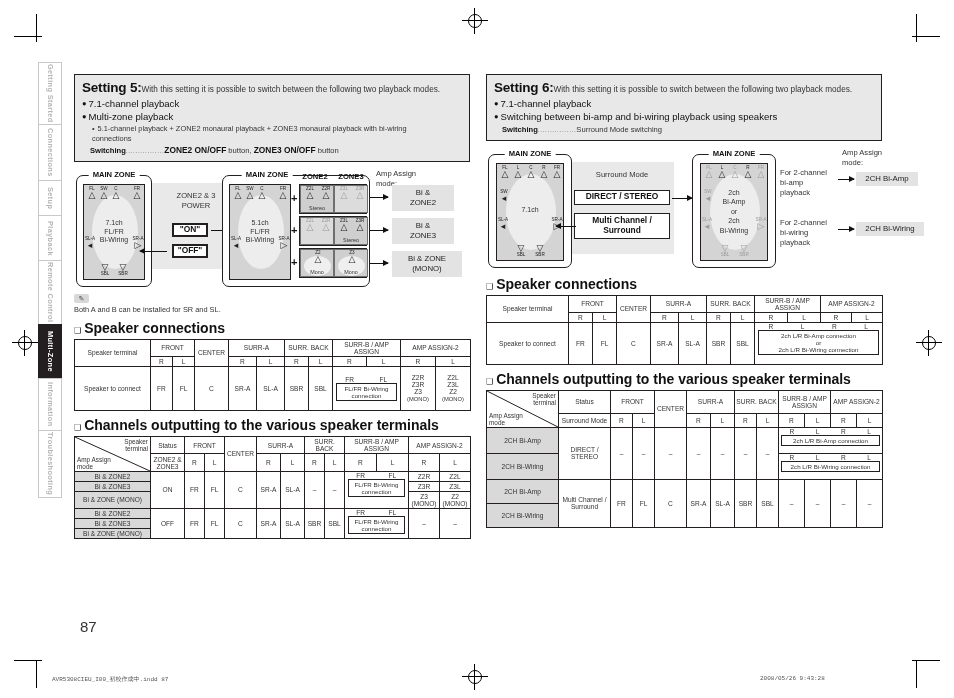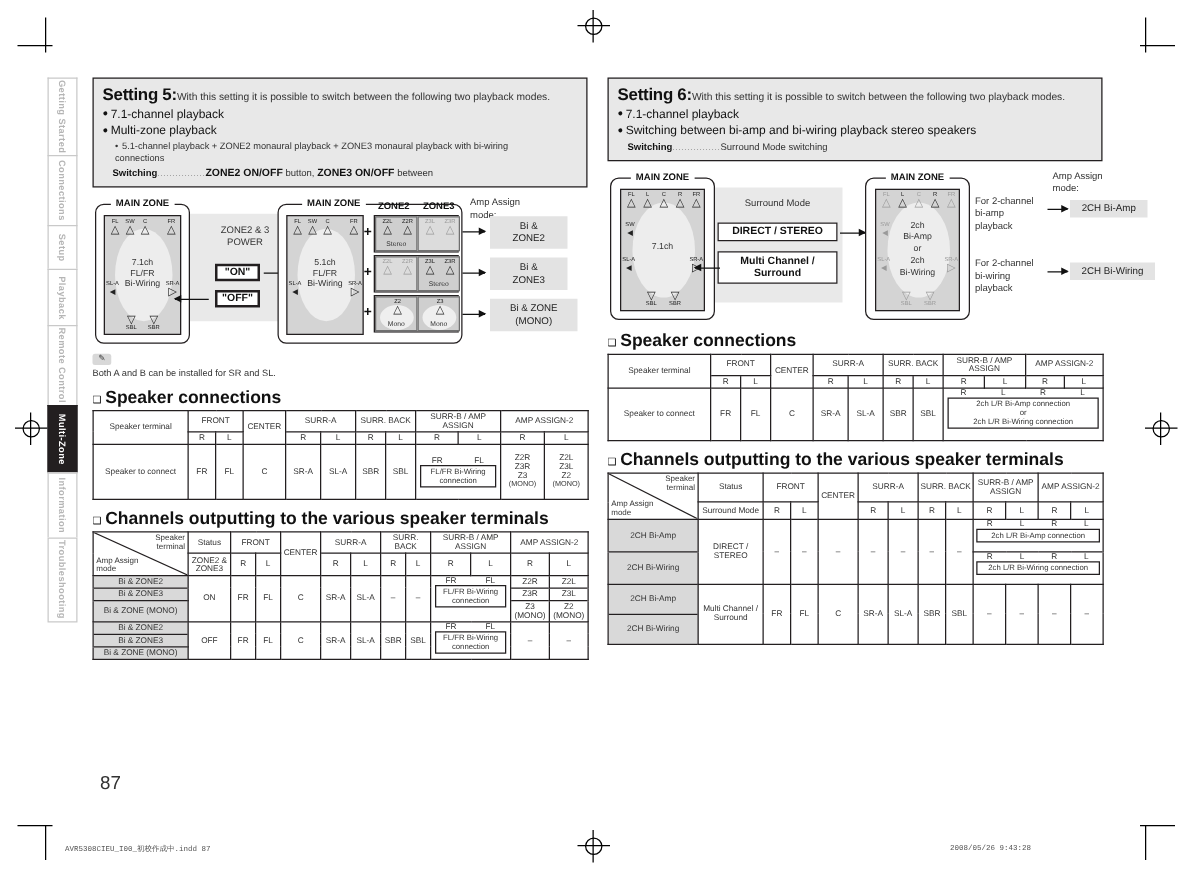--- a/index.html
+++ b/index.html
@@ -21,21 +21,21 @@
        box-sizing:border-box;display:flex;align-items:center;justify-content:center;
        background:#fff;}
   .tab:last-child{border-bottom:1px solid #c9c9c9;}
   .tab span{writing-mode:vertical-rl;font-size:7.4px;letter-spacing:.35px;
             color:#b5b5b5;font-weight:bold;white-space:nowrap;}
   .tab.active{background:#231f20;border-color:#231f20;}
   .tab.active span{color:#fff;}
 
   
   #page{position:absolute;left:74px;top:62px;width:812px;height:552px;}
-  .col{position:absolute;top:0;width:396px;}
+  .col{position:absolute;top:12px;width:396px;}
   #colL{left:0;}
   #colR{left:412px;}
 
   
   .sbox{border:1px solid #231f20;background:#e8e8e8;padding:5px 7px 6px 7px;
         box-sizing:border-box;}
   .sline1{font-size:8.2px;line-height:1.25;color:#333;}
   .sline1 b{font-size:13.5px;font-weight:bold;color:#111;letter-spacing:-.2px;}
   .bullet{font-weight:normal;font-size:9.6px;line-height:1.3;margin-top:1px;color:#111;}
   .bullet::before{content:"\25CF";font-size:7.5px;margin-right:2px;vertical-align:1px;}
@@ -176,21 +176,21 @@
 
   <div class="sbox">
     <div class="sline1">
       <b>Setting 5:</b><span>With this setting it is possible to switch between the following two playback modes.</span>
     </div>
     <div class="bullet">7.1-channel playback</div>
     <div class="bullet">Multi-zone playback</div>
     <div class="sub">5.1-channel playback + ZONE2 monaural playback + ZONE3 monaural playback with bi-wiring</div>
     <div class="sub nb">connections</div>
     <div class="switch">
-      <b>Switching</b><span class="dots">................</span><span class="bk">ZONE2 ON/OFF</span><span> button, </span><span class="bk">ZONE3 ON/OFF</span><span> between</span>
+      <b>Switching</b><span class="dots">................</span><span class="bk">ZONE2 ON/OFF</span><span> button, </span><span class="bk">ZONE3 ON/OFF</span><span> button</span>
     </div>
   </div>
 
   <div class="diagram" style="height:120px;">
     <div class="band" style="left:66px;top:14px;width:110px;height:86px;"></div>
 
     <div class="zonebox" style="left:2px;top:6px;width:76px;height:112px;">
       <div class="zonelbl">MAIN ZONE</div>
       <div class="screen" style="left:6px;top:8px;width:62px;height:96px;">
         <div class="oval" style="left:8px;top:10px;width:46px;height:74px;"></div>
@@ -471,21 +471,21 @@
   </table>
 </div>
 
 <div class="col" id="colR">
 
   <div class="sbox">
     <div class="sline1">
       <b>Setting 6:</b><span>With this setting it is possible to switch between the following two playback modes.</span>
     </div>
     <div class="bullet">7.1-channel playback</div>
-    <div class="bullet">Switching between bi-amp and bi-wiring playback stereo speakers</div>
+    <div class="bullet">Switching between bi-amp and bi-wiring playback using speakers</div>
     <div class="switch">
       <b>Switching</b><span class="dots">................</span><span>Surround Mode switching</span>
     </div>
   </div>
 
   <div class="diagram" style="height:122px;">
     <div class="band" style="left:74px;top:14px;width:114px;height:92px;"></div>
 
     <div class="zonebox" style="left:2px;top:6px;width:84px;height:114px;">
       <div class="zonelbl">MAIN ZONE</div>

